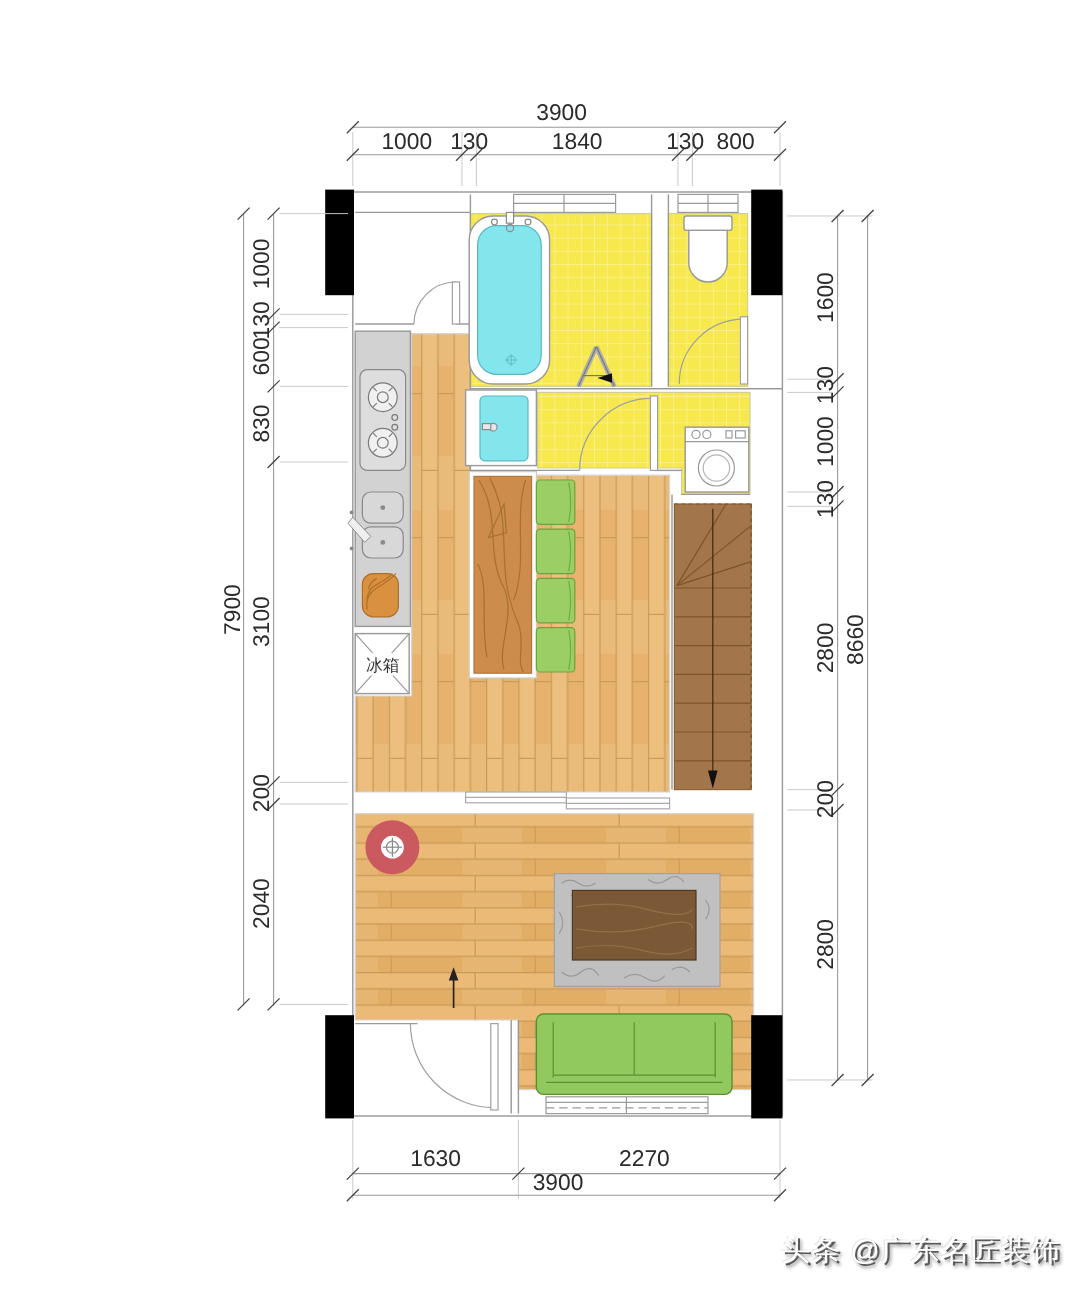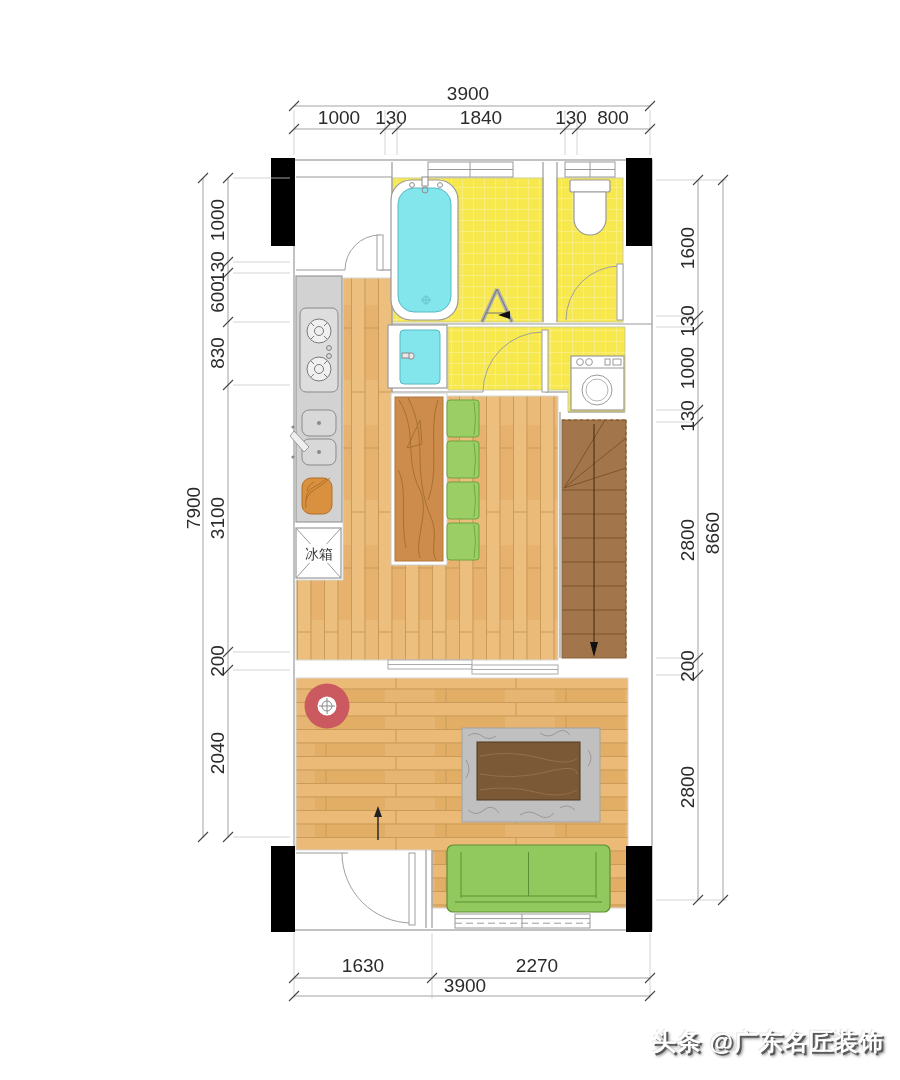--- a/index.html
+++ b/index.html
@@ -1,21 +1,21 @@
 <!DOCTYPE html>
 <html><head>
 <meta charset="utf-8">
 <style>
   html,body{margin:0;padding:0;background:#ffffff;}
   #stage{position:relative;width:900px;height:1080px;background:#ffffff;overflow:hidden;
          font-family:"Liberation Sans", sans-serif;}
   #plan-svg{position:absolute;left:0;top:0;}
   .dim-text{font-family:"Liberation Sans", sans-serif;font-size:19px;fill:#2b2b2b;}
   .fridge-text{font-family:"DejaVu Serif", serif;font-size:14px;fill:#333;}
-  #watermark{position:absolute;right:16px;top:1026px;font-size:24px;font-weight:bold;
+  #watermark{position:absolute;right:16px;top:1026px;font-size:24px;font-weight:normal;
              color:#ffffff;letter-spacing:1px;
              text-shadow:2px 2px 0 #5a5a5a, 3px 3px 3px #8a8a8a, -1px -1px 0 #e8e8e8;}
 </style>
 </head>
 <body>
 
 <div id="stage">
 <svg id="plan-svg" width="900" height="1080" viewBox="0 0 900 1080">
   <defs>
     <pattern id="tile" width="11" height="11" patternUnits="userSpaceOnUse">

